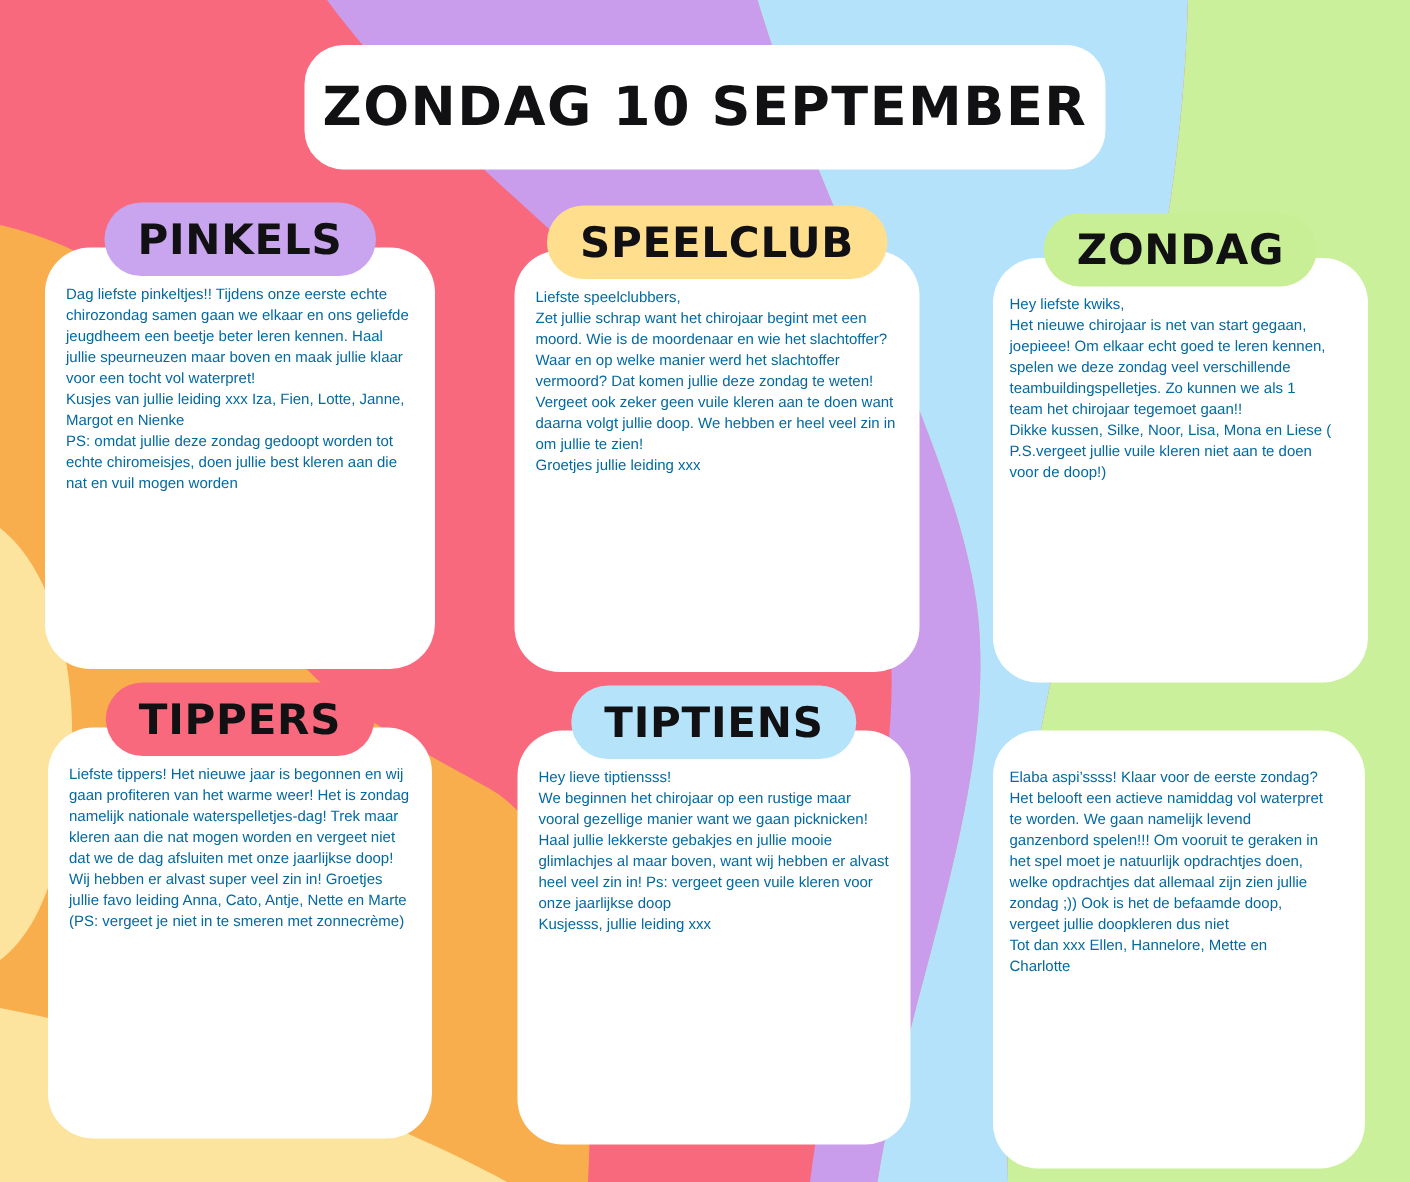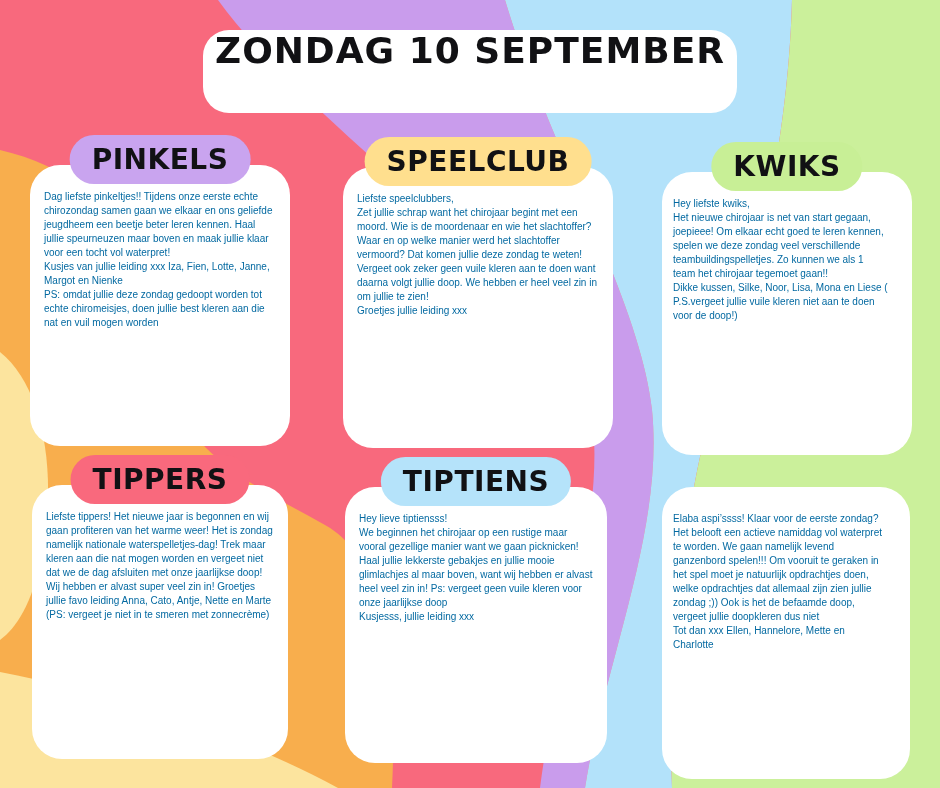--- a/index.html
+++ b/index.html
@@ -7,21 +7,21 @@
     position:relative;
     width:940px;height:788px;
     overflow:hidden;
     font-family:"Liberation Sans", sans-serif;
     background:#F8697D;
   }
   .bg{position:absolute;inset:0;width:940px;height:788px;display:block;}
   .title-card{
     position:absolute;left:203px;top:30px;width:534px;height:83px;
     background:#ffffff;border-radius:26px;
-    display:flex;align-items:flex-start;justify-content:center;
+    display:flex;align-items:center;justify-content:center;
   }
   .title-text{
     font-family:"DejaVu Sans", sans-serif;
     font-weight:800;font-size:36px;letter-spacing:1px;color:#111114;
     white-space:nowrap;
   }
   .card{
     position:absolute;background:#ffffff;border-radius:30px;
     box-sizing:border-box;
   }
@@ -79,21 +79,21 @@
       <span>SPEELCLUB</span>
     </div>
     <div class="card-body">Liefste speelclubbers,
 Zet jullie schrap want het chirojaar begint met een moord. Wie is de moordenaar en wie het slachtoffer? Waar en op welke manier werd het slachtoffer vermoord? Dat komen jullie deze zondag te weten!
 Vergeet ook zeker geen vuile kleren aan te doen want daarna volgt jullie doop. We hebben er heel veel zin in om jullie te zien!
 Groetjes jullie leiding xxx</div>
   </div>
 
   <div class="card card--kwiks">
     <div class="pill" style="background: rgb(200, 239, 150);">
-      <span>KWIKS</span>
+      <span>ZONDAG</span>
     </div>
     <div class="card-body">Hey liefste kwiks,
 Het nieuwe chirojaar is net van start gegaan, joepieee! Om elkaar echt goed te leren kennen, spelen we deze zondag veel verschillende teambuildingspelletjes. Zo kunnen we als 1 team het chirojaar tegemoet gaan!!
 Dikke kussen, Silke, Noor, Lisa, Mona en Liese ( P.S.vergeet jullie vuile kleren niet aan te doen voor de doop!)</div>
   </div>
 
   <div class="card card--tippers">
     <div class="pill" style="background: rgb(249, 105, 125);">
       <span>TIPPERS</span>
     </div>

